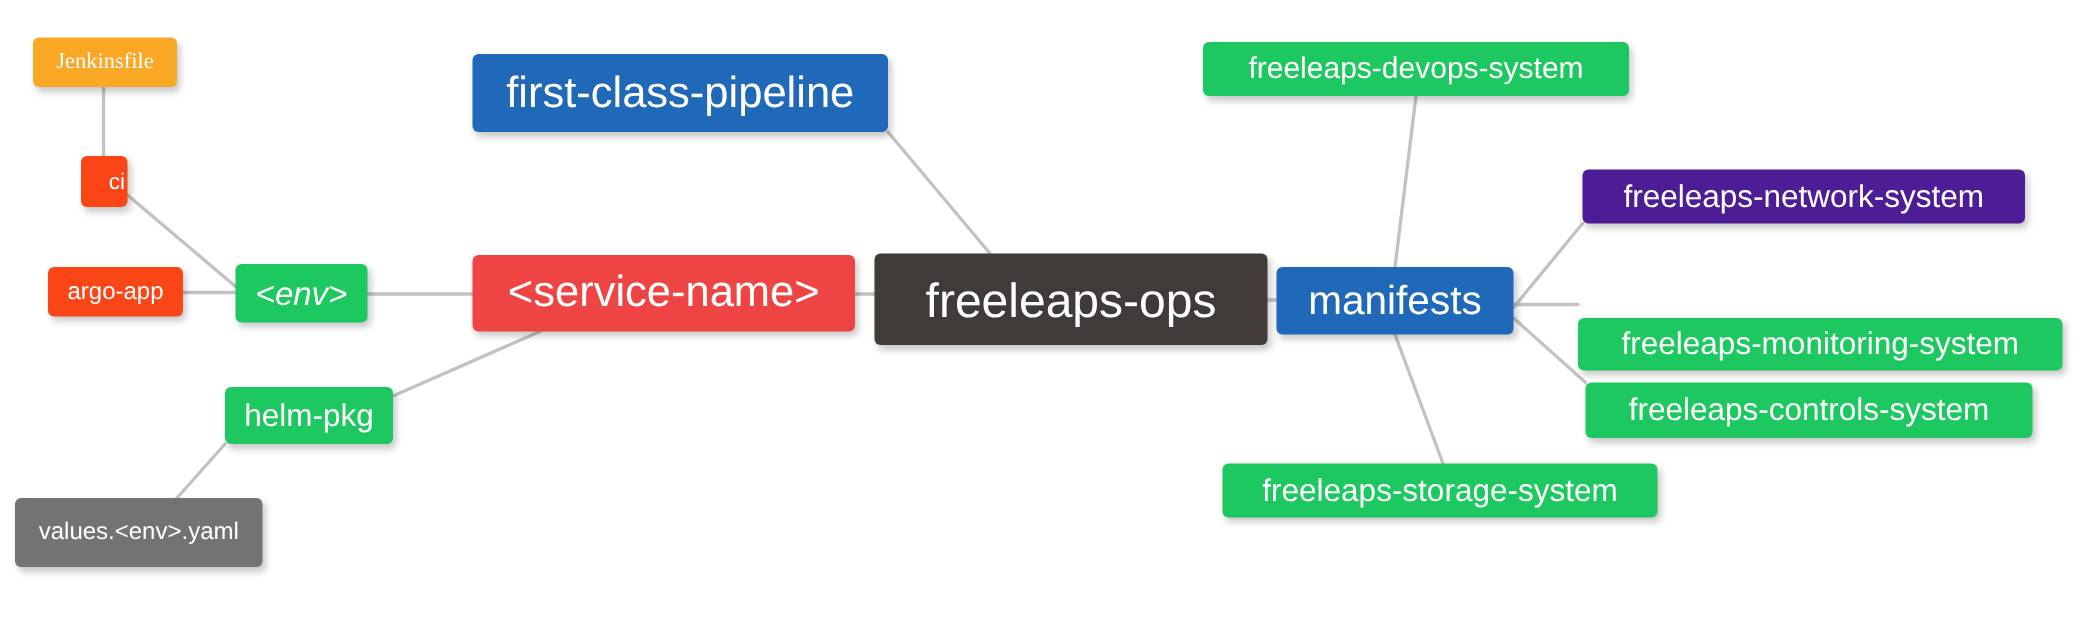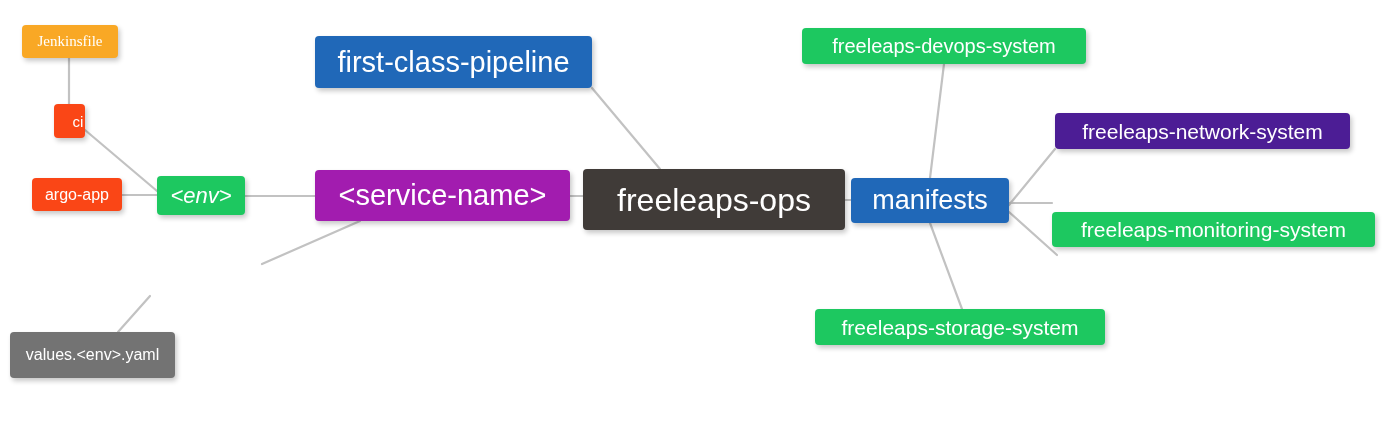--- a/index.html
+++ b/index.html
@@ -41,21 +41,21 @@
     z-index: 2;
     user-select: none;
   }
   .n-jenkinsfile { left: 22px;  top: 25px;  width: 96px;  height: 33px; font-size: 15px; background: #F9A825; font-family: Liberation Serif, serif; }
   .n-ci          { left: 54px;  top: 104px; width: 31px;  height: 34px; font-size: 15px; background: #FA4616; padding-left: 17px; }
   .n-argoapp     { left: 32px;  top: 178px; width: 90px;  height: 33px; font-size: 16px; background: #FA4616; }
   .n-valuesyaml  { left: 10px;  top: 332px; width: 165px; height: 46px; font-size: 16px; background: #737373; }
   .n-env         { left: 157px; top: 176px; width: 88px;  height: 39px; font-size: 22px; background: #1DC860; font-style: italic; }
   .n-helmpkg     { left: 150px; top: 258px; width: 112px; height: 38px; font-size: 21px; background: #1DC860; }
   .n-pipeline    { left: 315px; top: 36px;  width: 277px; height: 52px; font-size: 29px; background: #2068B8; }
-  .n-service     { left: 315px; top: 170px; width: 255px; height: 51px; font-size: 29px; background: #a21caf; }
+  .n-service     { left: 315px; top: 170px; width: 255px; height: 51px; font-size: 29px; background: #ef4444; }
   .n-root        { left: 583px; top: 169px; width: 262px; height: 61px; font-size: 32px; background: #403B38; }
   .n-manifests   { left: 851px; top: 178px; width: 158px; height: 45px; font-size: 27px; background: #2068B8; }
   .n-devops      { left: 802px; top: 28px;  width: 284px; height: 36px; font-size: 20px; background: #1DC860; }
   .n-network     { left: 1055px; top: 113px; width: 295px; height: 36px; font-size: 21px; background: #4c1d95; }
   .n-monitoring  { left: 1052px; top: 188px; width: 323px; height: 35px; font-size: 21px; background: #1DC860; margin-top: 24px; }
   .n-controls    { left: 1057px; top: 255px; width: 298px; height: 37px; font-size: 21px; background: #1DC860; }
   .n-storage     { left: 815px;  top: 309px; width: 290px; height: 36px; font-size: 21px; background: #1DC860; }
 </style>
 </head>
 <body>
@@ -84,31 +84,33 @@
   <div class="node n-jenkinsfile">Jenkinsfile</div>
 
   <div class="node n-ci">ci</div>
 
   <div class="node n-argoapp">argo-app</div>
 
   <div class="node n-valuesyaml">values.&lt;env&gt;.yaml</div>
 
   <div class="node n-env">&lt;env&gt;</div>
 
+  <div class="node n-helmpkg">helm-pkg</div>
 
   <div class="node n-pipeline">first-class-pipeline</div>
 
   <div class="node n-service">&lt;service-name&gt;</div>
 
   <div class="node n-root">freeleaps-ops</div>
 
   <div class="node n-manifests">manifests</div>
 
   <div class="node n-devops">freeleaps-devops-system</div>
 
   <div class="node n-network">freeleaps-network-system</div>
 
   <div class="node n-monitoring">freeleaps-monitoring-system</div>
 
+  <div class="node n-controls">freeleaps-controls-system</div>
 
   <div class="node n-storage">freeleaps-storage-system</div>
 
 </div>
 
 </body></html>

